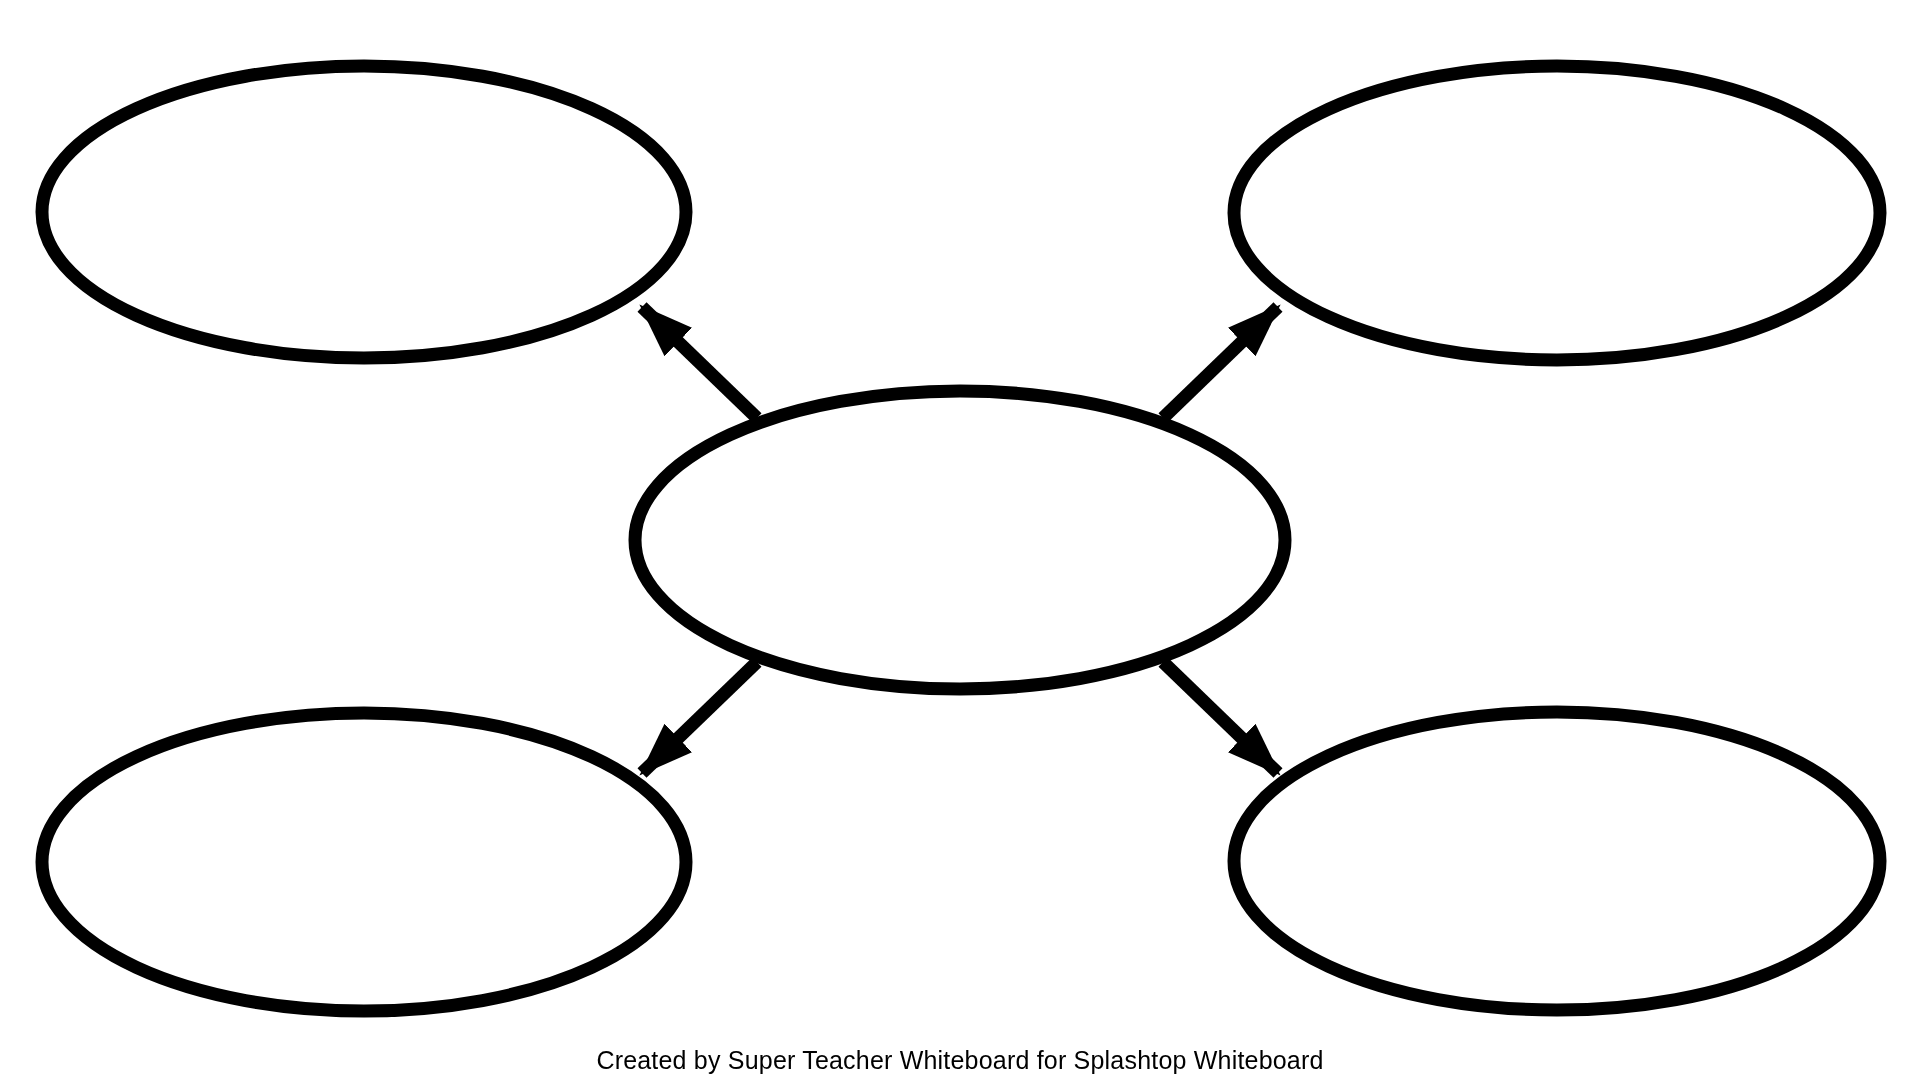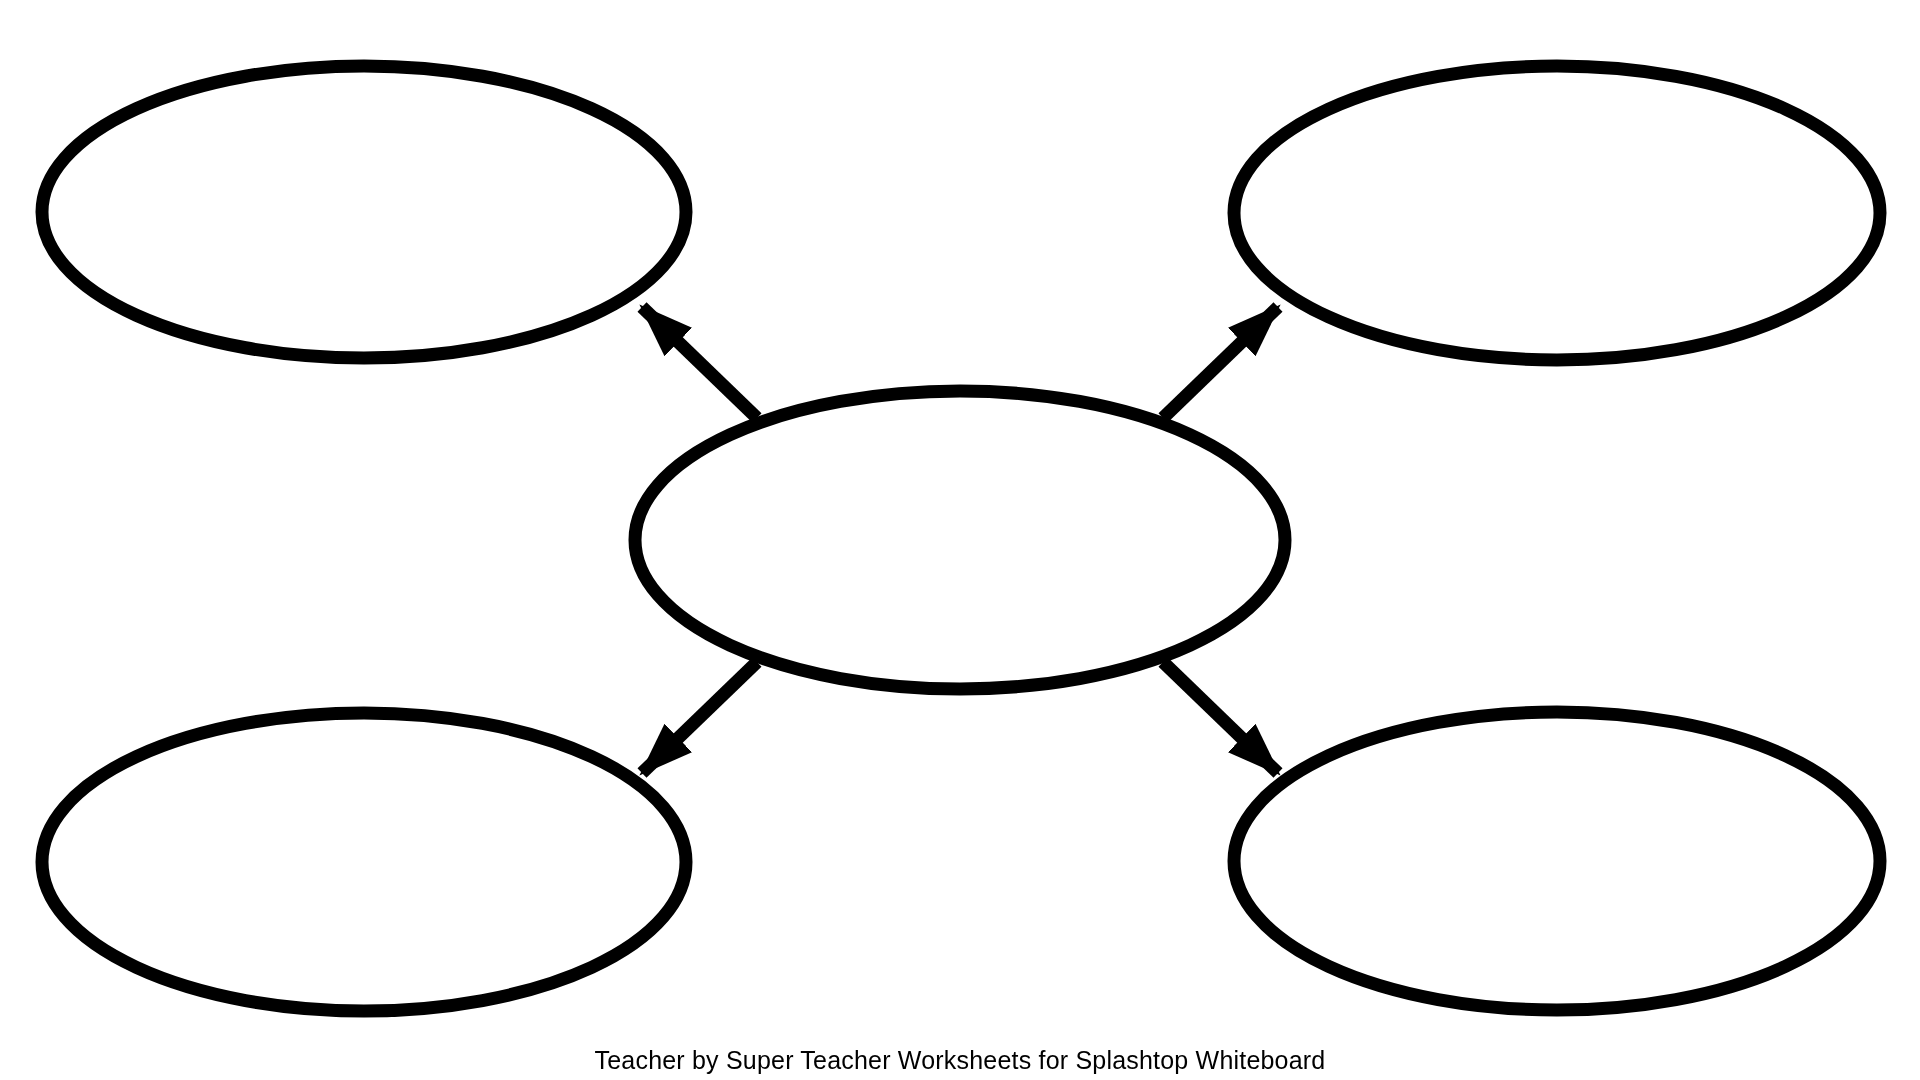--- a/index.html
+++ b/index.html
@@ -73,15 +73,15 @@
     <line class="arrow-line" x1="1163" y1="662" x2="1278" y2="773" marker-end="url(#arrowhead)"></line>
 
     <ellipse class="oval" cx="364" cy="212" rx="322" ry="146"></ellipse>
     <ellipse class="oval" cx="1557" cy="213" rx="323" ry="147"></ellipse>
     <ellipse class="oval" cx="364" cy="862" rx="322" ry="149"></ellipse>
     <ellipse class="oval" cx="1557" cy="861" rx="323" ry="149"></ellipse>
 
     <ellipse class="oval" cx="960" cy="540" rx="325" ry="149"></ellipse>
   </svg>
 
-  <div class="caption">Teacher by Super Teacher Worksheets for Splashtop Whiteboard</div>
+  <div class="caption">Created by Super Teacher Whiteboard for Splashtop Whiteboard</div>
 
 </div>
 
 </body></html>

